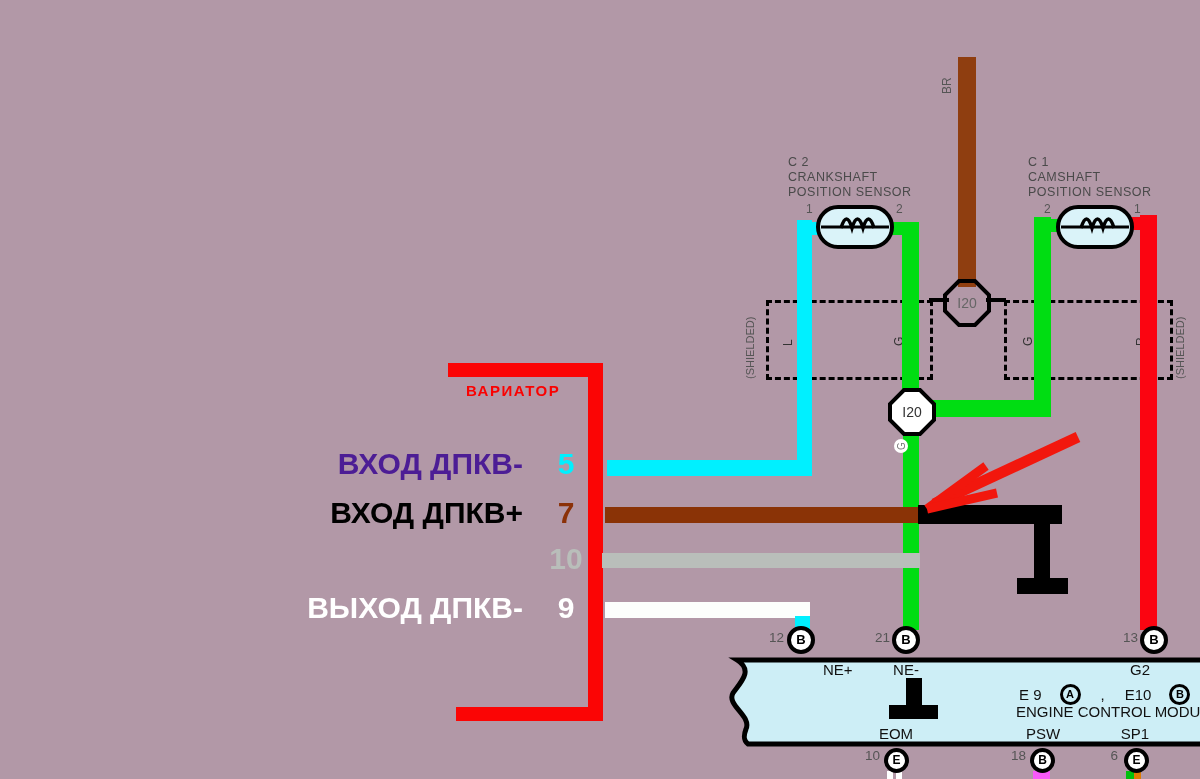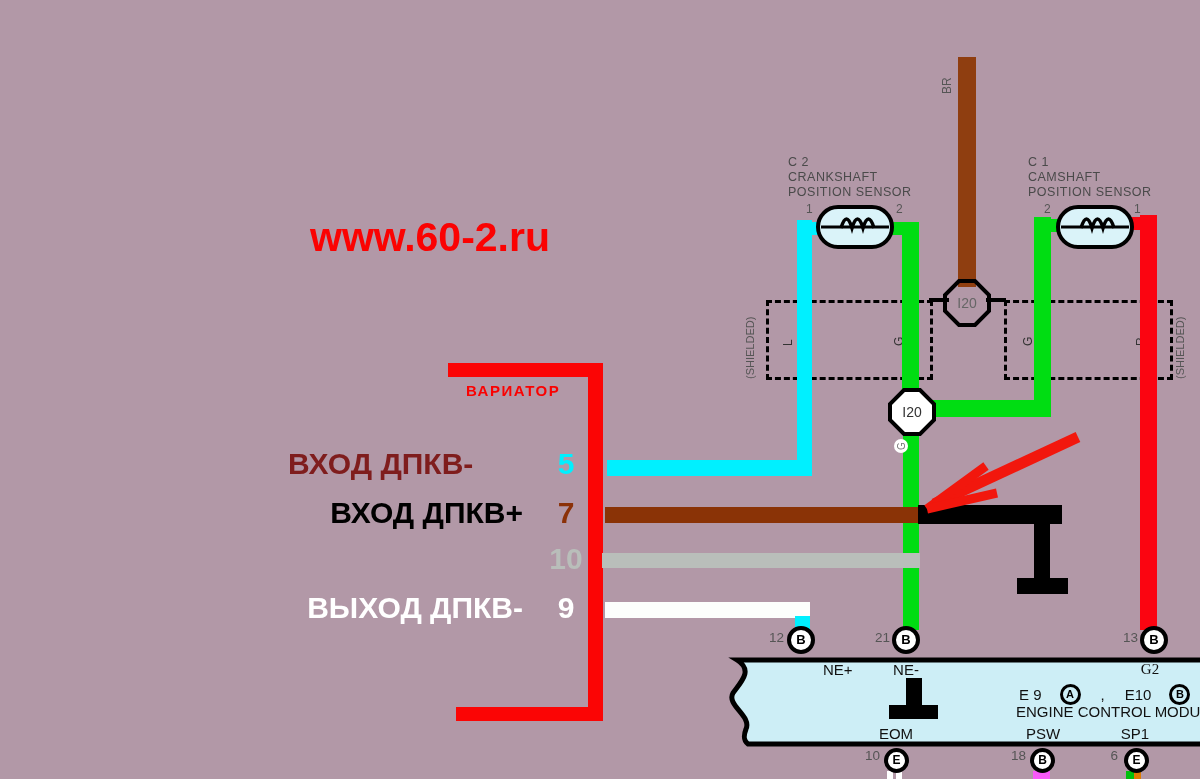--- a/index.html
+++ b/index.html
@@ -26,21 +26,20 @@
     color:#000;font-weight:bold;font-size:11px;line-height:15px;text-align:center;vertical-align:-3px;
   }
   .ecmtext{color:#111;font-size:15px;}
   .z1{z-index:1}.z2{z-index:2}.z3{z-index:3}.z4{z-index:4}.z6{z-index:6}
 </style>
 </head>
 <body>
 
 <div id="canvas">
 
-  <div class="ab t" style="left:310px;top:216px;font-size:41px;font-weight:800;color:#fb0202;">www.60-2.ru</div>
 
   <div class="wire z1" style="left:958px;top:57px;width:18px;height:230px;background:#8f3e10;"></div>
   <div class="ab vtext" style="left:940px;top:58px;height:36px;font-size:12px;">BR</div>
 
   <div class="wire z1" style="left:809px;top:222px;width:10px;height:13px;background:#00f0ff;"></div>
   <div class="wire z1" style="left:797px;top:220px;width:15px;height:256px;background:#00f0ff;"></div>
 
   <div class="wire z1" style="left:889px;top:222px;width:14px;height:13px;background:#00dd12;"></div>
   <div class="wire z1" style="left:902px;top:222px;width:17px;height:170px;background:#00dd12;"></div>
   <div class="wire z1" style="left:903px;top:428px;width:16px;height:202px;background:#00dd12;"></div>
@@ -73,21 +72,21 @@
   <div class="ab t diag" style="left:1028px;top:171px;">CAMSHAFT</div>
   <div class="ab t diag" style="left:1028px;top:186px;">POSITION SENSOR</div>
   <div class="ab t pinnum" style="left:1044px;top:203px;font-size:12px;">2</div>
   <div class="ab t pinnum" style="left:1134px;top:203px;font-size:12px;">1</div>
 
   <div class="ab z2" style="left:448px;top:363px;width:150px;height:14px;background:#fb0505;"></div>
   <div class="ab z2" style="left:588px;top:363px;width:15px;height:357px;background:#fb0505;"></div>
   <div class="ab z2" style="left:456px;top:707px;width:147px;height:14px;background:#fb0505;"></div>
   <div class="ab t" style="left:466px;top:383px;font-size:15px;font-weight:800;letter-spacing:1.5px;color:#fa0202;">ВАРИАТОР</div>
 
-  <div class="ab t ru" style="left:288px;top:448px;width:235px;text-align:left;color:#7f1d1d;">ВХОД ДПКВ-</div>
+  <div class="ab t ru" style="left:288px;top:448px;width:235px;text-align:right;color:#4c1d95;">ВХОД ДПКВ-</div>
   <div class="ab t ru" style="left:548px;top:448px;width:36px;text-align:center;color:#00f0ff;">5</div>
   <div class="ab t ru" style="left:288px;top:497px;width:235px;text-align:right;color:#000000;">ВХОД ДПКВ+</div>
   <div class="ab t ru" style="left:548px;top:497px;width:36px;text-align:center;color:#8b3108;">7</div>
   <div class="ab t ru" style="left:548px;top:543px;width:36px;text-align:center;color:#b9beba;">10</div>
   <div class="ab t ru" style="left:288px;top:592px;width:235px;text-align:right;color:#ffffff;">ВЫХОД ДПКВ-</div>
   <div class="ab t ru" style="left:548px;top:592px;width:36px;text-align:center;color:#ffffff;">9</div>
 
   <div class="wire z2" style="left:607px;top:460px;width:205px;height:16px;background:#00f0ff;"></div>
   <div class="wire z2" style="left:605px;top:507px;width:315px;height:16px;background:#8a3306;"></div>
   <div class="wire z2" style="left:602px;top:553px;width:318px;height:15px;background:#b9beba;"></div>
@@ -139,21 +138,21 @@
   <div class="ab t pinnum z6" style="left:762px;top:631px;width:22px;text-align:right;">12</div>
   <div class="ab t pinnum z6" style="left:868px;top:631px;width:22px;text-align:right;">21</div>
   <div class="ab t pinnum z6" style="left:1116px;top:631px;width:22px;text-align:right;">13</div>
 
   <div class="pincircle" style="left:787px;top:626px;">B</div>
   <div class="pincircle" style="left:892px;top:626px;">B</div>
   <div class="pincircle" style="left:1140px;top:626px;">B</div>
 
   <div class="ab t ecmtext z6" style="left:823px;top:662px;width:40px;">NE+</div>
   <div class="ab t ecmtext z6" style="left:886px;top:662px;width:40px;text-align:center;">NE-</div>
-  <div class="ab t ecmtext z6" style="left:1130px;top:662px;width:40px;text-align:center;font-family:Liberation Serif, serif;">G2</div>
+  <div class="ab t ecmtext z6" style="left:1130px;top:662px;width:40px;">G2</div>
 
   <div class="ab z6" style="left:906px;top:678px;width:16px;height:28px;background:#000;"></div>
   <div class="ab z6" style="left:889px;top:705px;width:49px;height:14px;background:#000;"></div>
 
   <div class="ab t z6" style="left:1019px;top:684px;font-size:15px;color:#111;display:flex;align-items:center;gap:18px;justify-content:center;">
     <span>E 9</span>
     <span class="refcircle">A</span>
     <span style="margin:0 2px;">,</span>
     <span>E10</span>
     <span class="refcircle">B</span>

